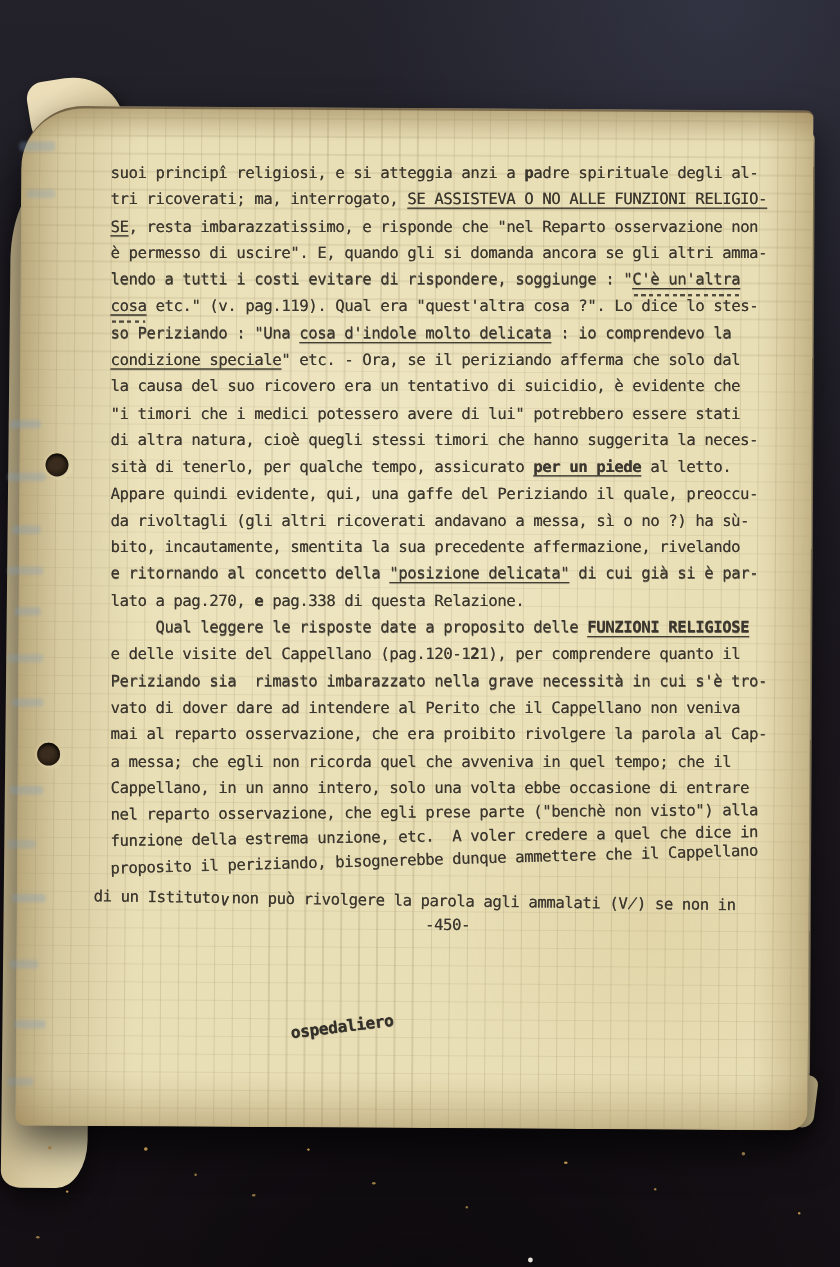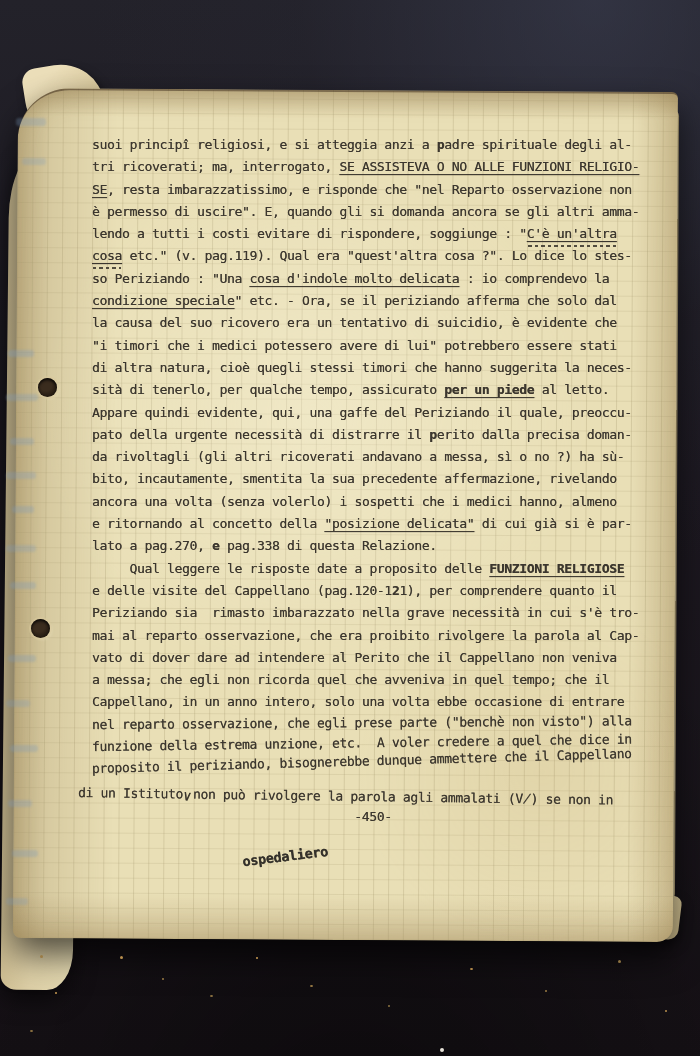--- a/index.html
+++ b/index.html
@@ -133,31 +133,29 @@
         <div class="tl"><span class="seg">è permesso di uscire". E, quando gli si domanda ancora se gli altri amma-</span></div>
         <div class="tl"><span class="seg">lendo a tutti i costi evitare di rispondere, soggiunge : "</span><span class="seg u-hatch">C'è un'altra</span></div>
         <div class="tl"><span class="seg u-hatch">cosa</span><span class="seg"> etc." (v. pag.119). Qual era "quest'altra cosa ?". Lo dice lo stes-</span></div>
         <div class="tl"><span class="seg">so Periziando : "Una </span><span class="seg u-solid">cosa d'indole molto delicata</span><span class="seg"> : io comprendevo la</span></div>
         <div class="tl"><span class="seg u-solid">condizione speciale</span><span class="seg">" etc. - Ora, se il periziando afferma che solo dal</span></div>
         <div class="tl"><span class="seg">la causa del suo ricovero era un tentativo di suicidio, è evidente che</span></div>
         <div class="tl"><span class="seg">"i timori che i medici potessero avere di lui" potrebbero essere stati</span></div>
         <div class="tl"><span class="seg">di altra natura, cioè quegli stessi timori che hanno suggerita la neces-</span></div>
         <div class="tl"><span class="seg">sità di tenerlo, per qualche tempo, assicurato </span><span class="seg u-solid b">per un piede</span><span class="seg"> al letto.</span></div>
         <div class="tl"><span class="seg">Appare quindi evidente, qui, una gaffe del Periziando il quale, preoccu-</span></div>
-        <div class="tl"><span class="seg">pato della urgente necessità di distrarre il </span><span class="seg b">p</span><span class="seg">erito dalla precisa doman-</span></div>
         <div class="tl"><span class="seg">da rivoltagli (gli altri ricoverati andavano a messa, sì o no ?) ha sù-</span></div>
         <div class="tl"><span class="seg">bito, incautamente, smentita la sua precedente affermazione, rivelando</span></div>
-        <div class="tl"><span class="seg">ancora una volta (senza volerlo) i sospetti che i medici hanno, almeno</span></div>
         <div class="tl"><span class="seg">e ritornando al concetto della </span><span class="seg u-solid">"posizione delicata"</span><span class="seg"> di cui già si è par-</span></div>
         <div class="tl"><span class="seg">lato a pag.270, </span><span class="seg b">e</span><span class="seg"> pag.338 di questa Relazione.</span></div>
         <div class="tl"><span class="seg">     Qual leggere le risposte date a proposito delle </span><span class="seg u-solid b">FUNZIONI RELIGIOSE</span></div>
         <div class="tl"><span class="seg">e delle visite del Cappellano (pag.120-1</span><span class="seg b">2</span><span class="seg">1), per comprendere quanto il</span></div>
         <div class="tl"><span class="seg">Periziando sia  rimasto imbarazzato nella grave necessità in cui s'è tro-</span></div>
+        <div class="tl"><span class="seg">vato di dover dare ad intendere al Perito che il Cappellano non veniva</span></div>
         <div class="tl"><span class="seg">mai al reparto osservazione, che era proibito rivolgere la parola al Cap-</span></div>
-        <div class="tl"><span class="seg">vato di dover dare ad intendere al Perito che il Cappellano non veniva</span></div>
         <div class="tl"><span class="seg">a messa; che egli non ricorda quel che avveniva in quel tempo; che il</span></div>
         <div class="tl"><span class="seg">Cappellano, in un anno intero, solo una volta ebbe occasione di entrare</span></div>
         <div class="tl" style="transform: rotate(-0.4deg);"><span class="seg">nel reparto osservazione, che egli prese parte ("benchè non visto") alla</span></div>
         <div class="tl" style="transform: rotate(-0.8deg);"><span class="seg">funzione della estrema unzione, etc.  A voler credere a quel che dice in</span></div>
         <div class="tl" style="transform: rotate(-1.6deg);"><span class="seg">proposito il periziando, bisognerebbe dunque ammettere che il Cappellano</span></div>
         <div class="tl" style="transform: rotate(0.8deg); margin-left: -14px;"><span class="seg">di un Istituto</span><span class="caret">∨</span><span class="seg">non può rivolgere la parola agli ammalati (V̸) se non in</span></div>
       </div>
     <div class="tl page-num">-450-</div>
     <div class="insertion">ospedaliero</div>
   </div>

